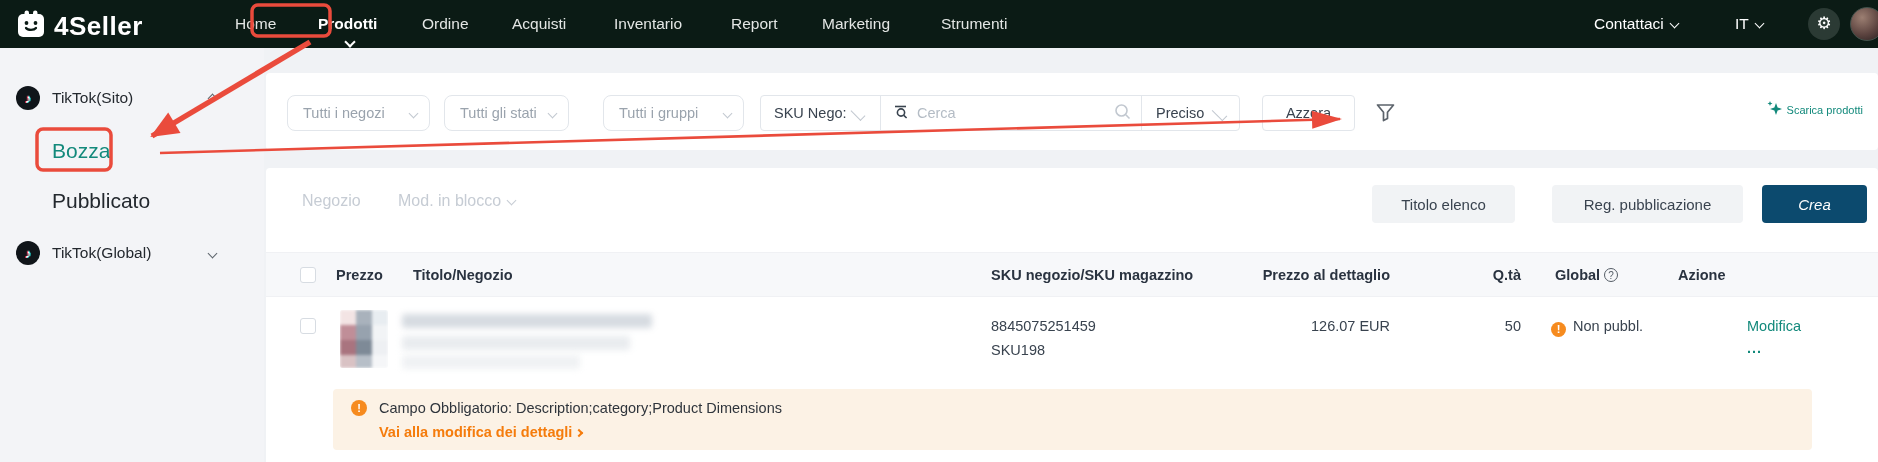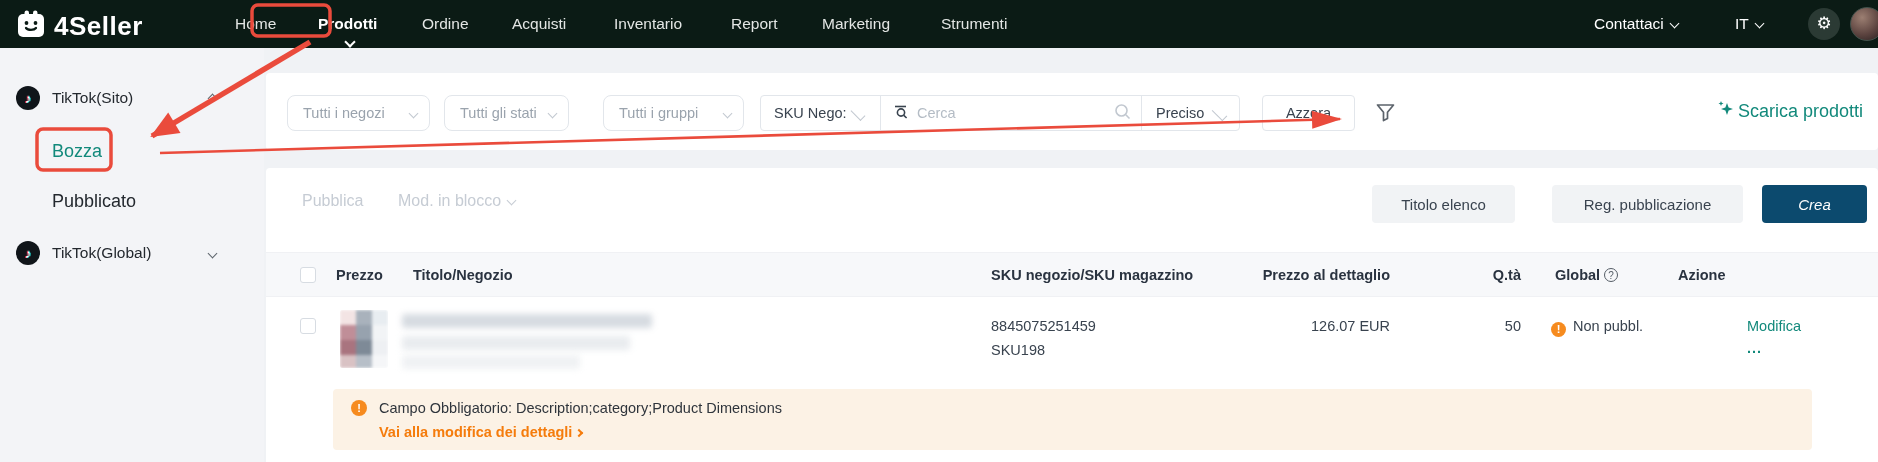--- a/index.html
+++ b/index.html
@@ -17,21 +17,21 @@
   .chv { display:inline-block; width:7px; height:7px; border-right:1.7px solid currentColor; border-bottom:1.7px solid currentColor; transform:rotate(45deg); margin-left:7px; vertical-align:2px; }
   .chv.up { transform:rotate(-135deg); vertical-align:-2px; }
   .gearwrap { position:absolute; left:1808px; top:8px; width:32px; height:32px; border-radius:50%; background:#2b3a34; color:#fff; font-size:17px; text-align:center; line-height:32px; cursor:pointer; }
   .avatar { position:absolute; left:1850px; top:7px; width:34px; height:34px; border-radius:50%; background:radial-gradient(circle at 35% 30%, #9c7f72, #5d4440 55%, #241d1e); border:1px solid #43514b; cursor:pointer; }
 
   
   #sidebar { position:absolute; left:0; top:48px; width:264px; height:414px; background:#f3f4f7; }
   .side-row { position:absolute; left:0; width:264px; height:28px; display:flex; align-items:center; cursor:pointer; color:#23282e; font-size:15.5px; }
   .tt-icon { width:24px; height:24px; border-radius:50%; background:#10151a; color:#fff; font-size:13px; display:flex; align-items:center; justify-content:center; margin:0 12px 0 16px; text-shadow:1px 0 0 #25f4ee, -1px 0 0 #fe2c55; }
   .side-chev { position:absolute; right:48px; color:#5c636b; }
-  .side-sub { position:absolute; left:52px; height:24px; line-height:24px; font-size:18px; color:#23282e; cursor:pointer; }
+  .side-sub { position:absolute; left:52px; height:24px; line-height:24px; font-size:21px; color:#23282e; cursor:pointer; }
   .side-sub.active { color:#12897b; }
 
   
   .card { position:absolute; left:266px; background:#fff; border-radius:4px; }
   #filtercard { top:73px; width:1612px; height:77px; }
   #maincard { top:168px; width:1612px; height:294px; border-bottom-left-radius:0; border-bottom-right-radius:0; }
 
   
   .ctl { position:absolute; top:22px; height:36px; border:1px solid #e2e6eb; border-radius:8px; background:#fff; display:flex; align-items:center; font-size:14.5px; cursor:pointer; }
   .ctl .lbl { padding-left:15px; color:#9aa3ad; }
@@ -39,21 +39,21 @@
   .searchgroup { position:absolute; top:22px; left:494px; width:480px; height:36px; border:1px solid #e2e6eb; border-radius:4px; display:flex; align-items:center; background:#fff; }
   .sg-seg1 { display:flex; align-items:center; width:119px; cursor:pointer; }
   .sg-seg1 span { padding-left:13px; font-size:14.5px; color:#39434f; }
   .sg-div { width:1px; height:35px; background:#e2e6eb; }
   .sg-input { flex:1; border:none; outline:none; font-size:14.5px; color:#39434f; padding-left:8px; font-family:inherit; background:transparent; }
   .sg-input::placeholder { color:#b4bcc5; }
   .sg-seg3 { display:flex; align-items:center; width:98px; cursor:pointer; border-left:1px solid #e2e6eb; height:35px; }
   .sg-seg3 span { padding-left:14px; font-size:14.5px; color:#39434f; }
   .btn-plain { position:absolute; top:22px; height:36px; border:1px solid #e2e6eb; border-radius:4px; background:#fff; color:#39434f; font-size:14.5px; display:flex; align-items:center; justify-content:center; cursor:pointer; }
   .funnel { position:absolute; left:1109px; top:29px; cursor:pointer; }
-  .download { position:absolute; right:15px; top:27px; display:flex; align-items:center; gap:4px; color:#12897b; font-size:18px; cursor:pointer; }
+  .download { position:absolute; right:15px; top:27px; display:flex; align-items:center; gap:4px; color:#12897b; font-size:11px; cursor:pointer; }
 
   
   .tb-disabled { position:absolute; top:24px; font-size:16px; color:#c6ccd4; cursor:not-allowed; }
   .tb-btn { position:absolute; top:17px; height:38px; border-radius:4px; background:#f1f3f5; color:#39434f; font-size:15px; display:flex; align-items:center; justify-content:center; cursor:pointer; border:none; font-family:inherit; }
   .tb-btn.primary { background:#0c4a6e; color:#fff;font-style:italic; }
 
   
   .thead { position:absolute; left:0; top:84px; width:1612px; height:45px; background:#f7f8fa; border-top:1px solid #f0f1f4; border-bottom:1px solid #f0f1f4; }
   .th { position:absolute; top:0; line-height:45px; font-size:14.5px; font-weight:bold; color:#2a3340; white-space:nowrap; }
   .checkbox { position:absolute; width:16px; height:16px; border:1px solid #d7dce2; border-radius:3px; background:#fff; cursor:pointer; }
@@ -179,21 +179,21 @@
           <path d="M10 3 L11.6 7.4 L16 9 L11.6 10.6 L10 15 L8.4 10.6 L4 9 L8.4 7.4 Z"></path>
           <path d="M4 1 L4.7 2.8 L6.5 3.5 L4.7 4.2 L4 6 L3.3 4.2 L1.5 3.5 L3.3 2.8 Z"></path>
         </svg>
       </span>
       <span>Scarica prodotti</span>
     </div>
   </div>
 
   <div class="card" id="maincard">
 
-    <span class="tb-disabled" style="left:36px">Pubblica</span>
+    <span class="tb-disabled" style="left:36px">Negozio</span>
     <span class="tb-disabled" style="left:132px"><span>Mod. in blocco</span><span class="chv" style="color:#c6ccd4"></span></span>
 
     <button class="tb-btn" style="left:1106px;width:143px">Titolo elenco</button>
     <button class="tb-btn" style="left:1286px;width:191px">Reg. pubblicazione</button>
     <button class="tb-btn primary" style="left:1496px;width:105px">Crea</button>
 
     <div class="thead">
       <span class="checkbox" style="left:34px;top:14px"></span>
       <span class="th" style="left:70px">Prezzo</span>
       <span class="th" style="left:147px">Titolo/Negozio</span>

